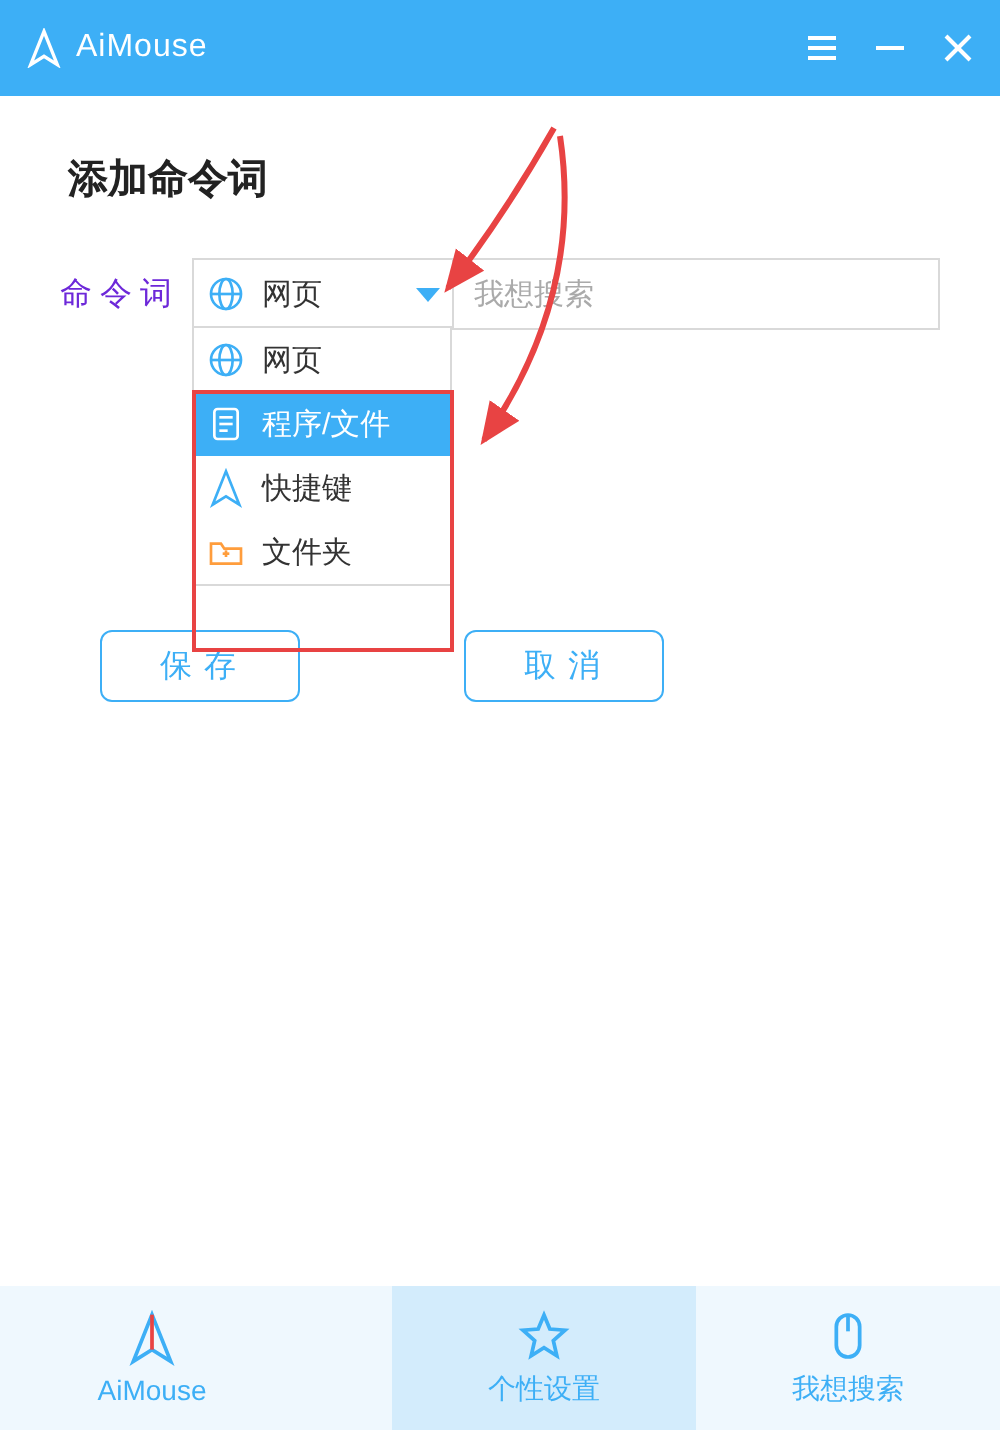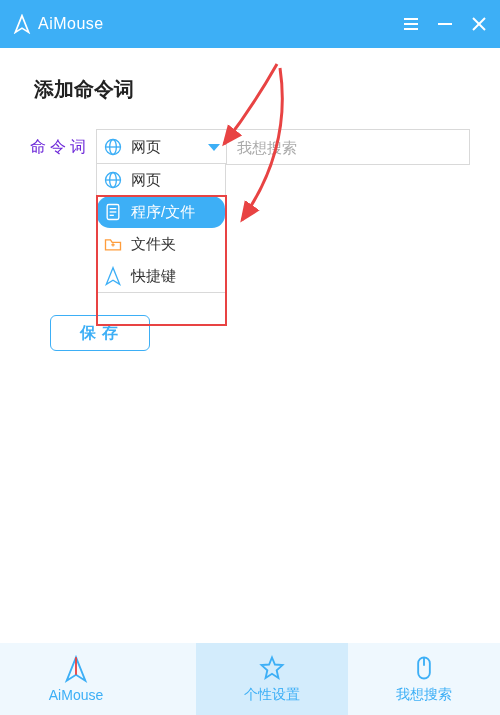--- a/index.html
+++ b/index.html
@@ -49,28 +49,28 @@
     }
 
     .dropdown {
       position: absolute; left: 96px; top: 163px; width: 130px;
       border: 1px solid #d9d9d9; background: #fff; z-index: 5;
     }
     .dd-item {
       display: flex; align-items: center; height: 32px; padding: 0 6px;
       font-size: 15px; color: #333; cursor: pointer; gap: 8px;
     }
-    .dd-item.selected { background: #3daff6; color: #fff; border-radius: 13px; }
+    .dd-item.selected { background: #3daff6; color: #fff; }
 
     .dd-highlight {
       position: absolute; left: 96px; top: 195px; width: 131px; height: 131px;
       border: 2px solid #e84343; pointer-events: none; z-index: 6;
     }
 
-    .buttons { display: flex; gap: 82px; margin-top: 150px; padding: 0 20px; font-weight: bold; }
+    .buttons { display: flex; gap: 82px; margin-top: 150px; padding: 0 20px; }
     .btn {
       width: 100px; height: 36px; border: 1px solid #3daff6; border-radius: 6px;
       background: #fff; color: #3daff6; font-size: 16px; letter-spacing: 6px;
       display: flex; align-items: center; justify-content: center; cursor: pointer;
       text-indent: 4px;
     }
 
     .arrow { position: absolute; pointer-events: none; z-index: 7; }
 
     .bottombar {
@@ -131,20 +131,21 @@
       </svg>
       <span class="select-text">网页</span>
       <div class="caret"></div>
     </div>
     <input class="text-input" placeholder="我想搜索" style="">
   </div>
 
 
   <div class="buttons">
     <div class="btn">保存</div>
+    <div class="btn">取消</div>
   </div>
 </div>
 
 <div class="dropdown">
   <div class="dd-item">
     <svg class="type-icon" viewBox="0 0 24 24" fill="none" stroke="#3daff6" stroke-width="1.6">
         <circle cx="12" cy="12" r="9"></circle>
         <ellipse cx="12" cy="12" rx="4" ry="9"></ellipse>
         <line x1="3" y1="12" x2="21" y2="12"></line>
       </svg>
@@ -153,32 +154,32 @@
   <div class="dd-item selected">
     <svg class="type-icon" viewBox="0 0 24 24" fill="none" stroke="#fff" stroke-width="1.6">
         <rect x="5" y="3" width="14" height="18" rx="2"></rect>
         <line x1="8" y1="8" x2="16" y2="8"></line>
         <line x1="8" y1="12" x2="16" y2="12"></line>
         <line x1="8" y1="16" x2="13" y2="16"></line>
       </svg>
     <span>程序/文件</span>
   </div>
   <div class="dd-item">
+    <svg class="type-icon" viewBox="0 0 24 24" fill="none" stroke="#3daff6" stroke-width="1.6">
+        <path d="M12 2 L4 22 L12 17 L20 22 Z"></path>
+      </svg>
+    <span>快捷键</span>
+  </div>
+  <div class="dd-item">
     <svg class="type-icon" viewBox="0 0 24 24" fill="none" stroke="#ff9d3c" stroke-width="1.6">
         <path d="M3 7 L9 7 L11 10 L21 10 L21 19 L3 19 Z"></path>
         <line x1="10" y1="13" x2="14" y2="13"></line>
         <line x1="12" y1="11" x2="12" y2="15"></line>
       </svg>
     <span>文件夹</span>
-  </div>
-  <div class="dd-item">
-    <svg class="type-icon" viewBox="0 0 24 24" fill="none" stroke="#3daff6" stroke-width="1.6">
-        <path d="M12 2 L4 22 L12 17 L20 22 Z"></path>
-      </svg>
-    <span>快捷键</span>
   </div>
 </div>
 
 <div class="dd-highlight"></div>
 
 <svg class="arrow" style="left:162px; top:58px;" width="130" height="175">
   <defs>
       <marker id="ah1" markerWidth="8" markerHeight="8" refX="6" refY="3" orient="auto">
         <path d="M0,0 L7,3 L0,6 Z" fill="#e84343"></path>
       </marker>

